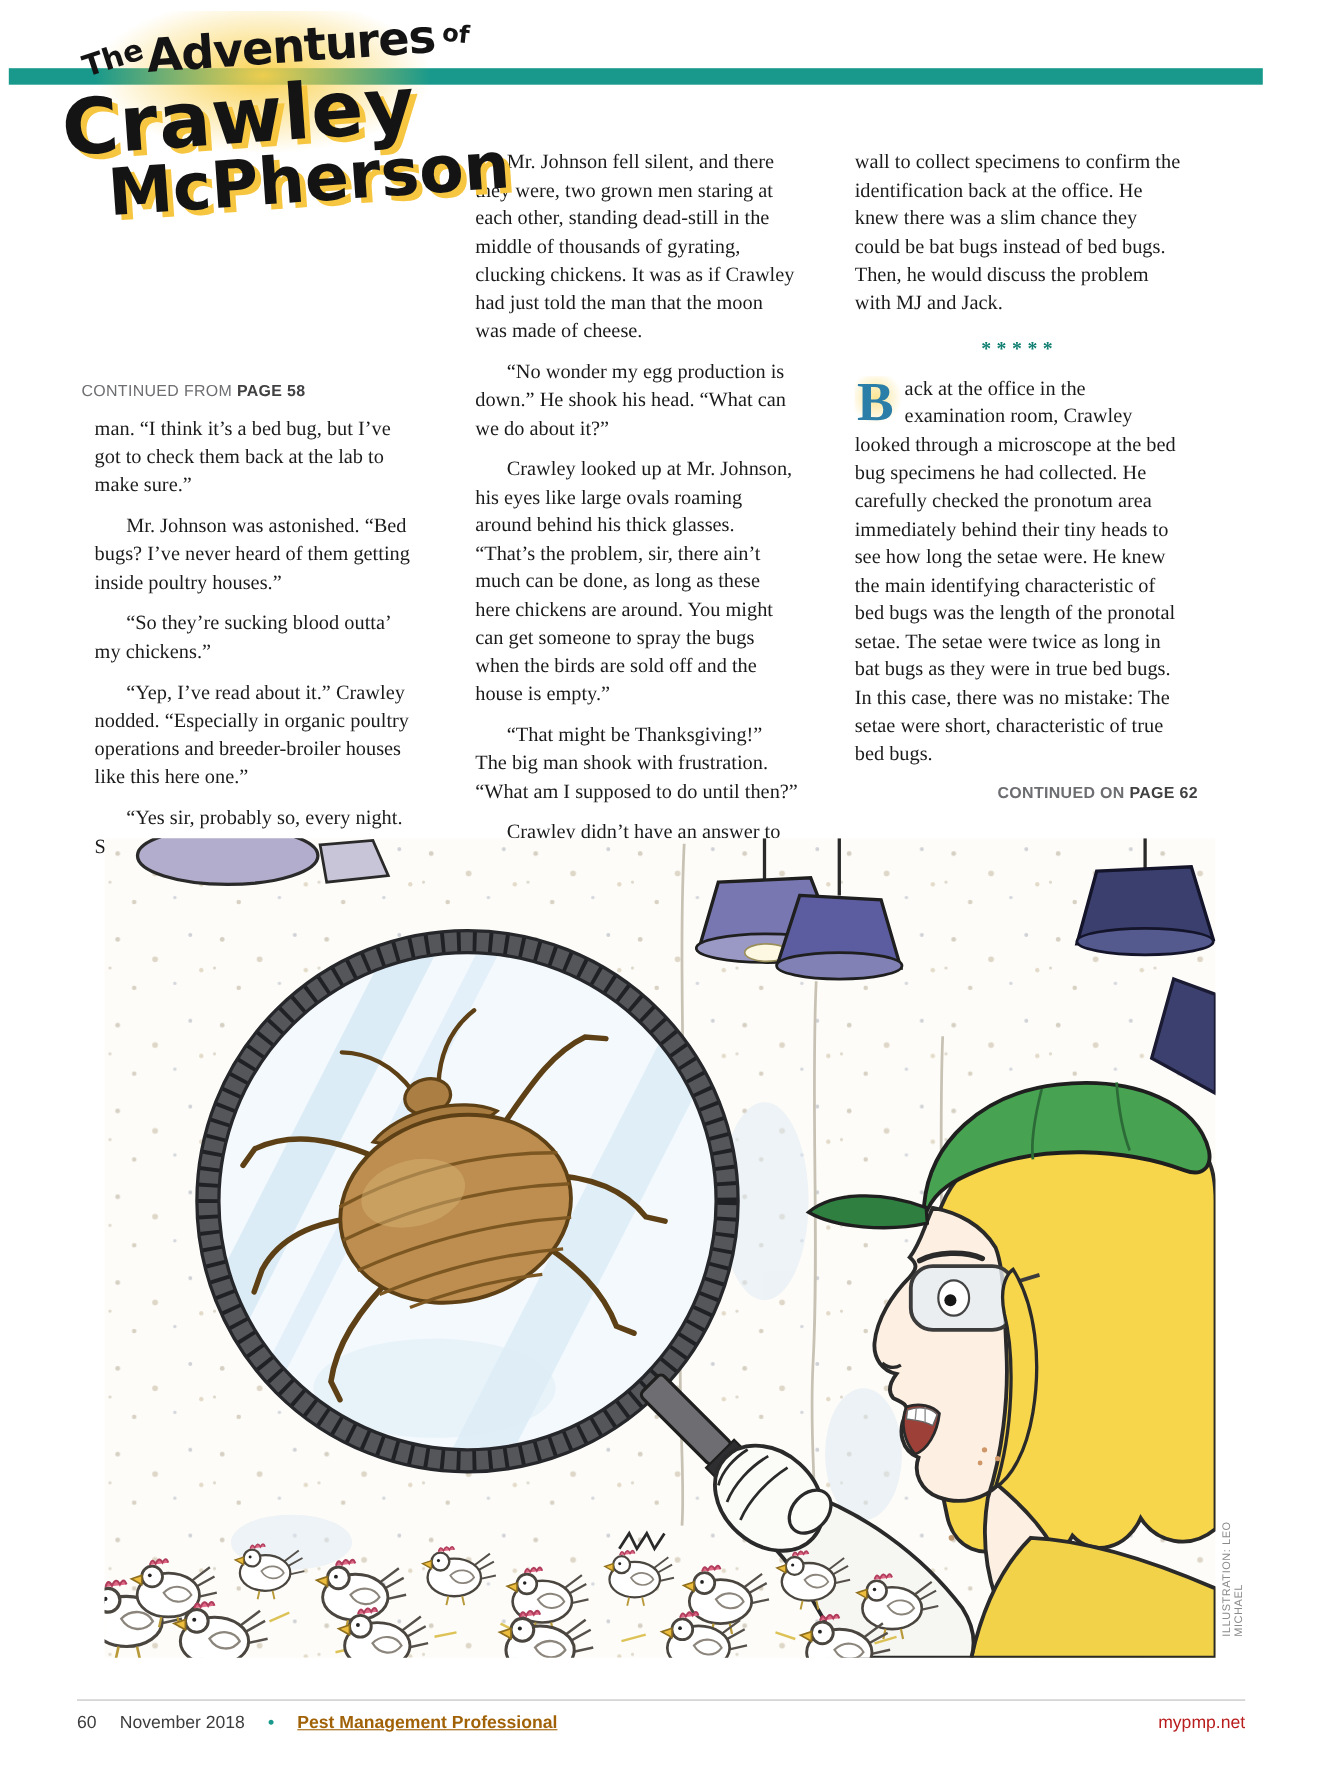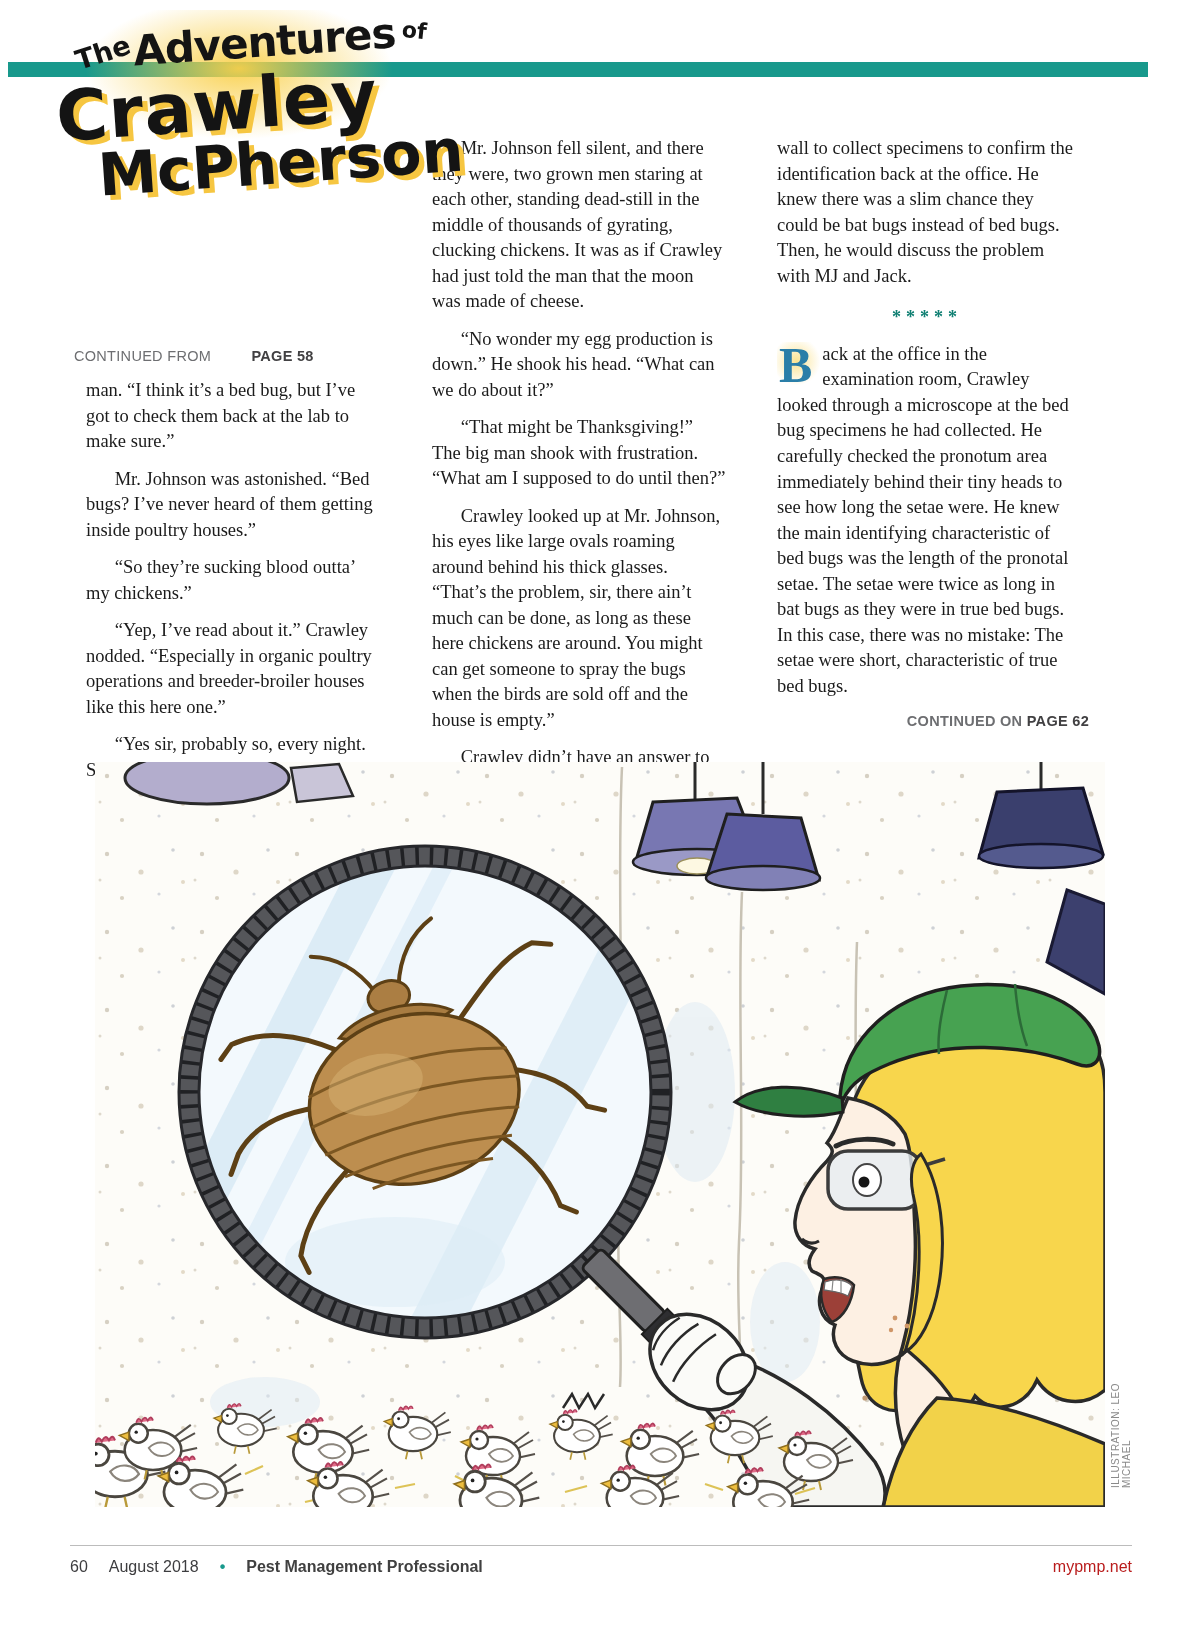--- a/index.html
+++ b/index.html
@@ -23,42 +23,42 @@
 
   
   .col{position:absolute;width:318px;font-size:18.5px;line-height:1.38;color:#1b1b1b;}
   .col p{margin:12px;text-indent:1.55em;}
   .col p.noindent{text-indent:0;}
   .col1{left:74px;top:346px;}
   .col2{left:420px;top:124px;}
   .col3{left:765px;top:124px;width:324px;}
 
   .kicker{font-family:"Liberation Sans",sans-serif;font-size:14.5px;color:#6d6e71;margin-bottom:10px;letter-spacing:.3px;}
-  .kicker b{color:#414042;margin-left:36px;}
+  .kicker b{color:#414042;}
 
   .separator{text-align:center;color:#0f7f72;font-size:18px;font-weight:bold;letter-spacing:5px;margin:16px 0 12px;}
 
   .continued-on{font-family:"Liberation Sans",sans-serif;font-size:14.5px;color:#6d6e71;text-align:right;margin-top:8px;letter-spacing:.3px;font-weight:bold;}
   .continued-on b{color:#414042;}
 
   .dropcap{float:left;font-weight:bold;font-size:50px;line-height:40px;color:#2a7ea8;padding:3px 8px 0 2px;margin-right:2px;
     background:radial-gradient(circle at 45% 45%, rgba(250,226,140,.95) 0%, rgba(250,226,140,0) 72%);}
 
   
   .illo-wrap{position:absolute;left:95px;top:762px;width:1010px;height:745px;}
 
   .credit{position:absolute;left:1110px;top:1348px;height:140px;font-family:"Liberation Sans",sans-serif;
     font-size:10px;color:#8a8a8a;writing-mode:vertical-rl;transform:rotate(180deg);letter-spacing:.5px;}
 
   
   .footer{position:absolute;left:70px;right:68px;top:1545px;font-family:"Liberation Sans",sans-serif;font-size:16px;
     color:#3d3d3f;display:flex;justify-content:space-between;align-items:baseline;border-top:1px solid #bcbcbc;padding-top:12px;}
   .footer-left{display:flex;gap:21px;align-items:baseline;}
   .footer .bullet{color:#18998c;font-weight:bold;}
-  .footer .mag{font-weight:bold;color:#404040;}
+  .footer .mag{font-weight:bold;color:#a16207;text-decoration:underline;}
   .footer .site{color:#b91c1c;}
 </style>
 </head>
 <body>
 
 <div class="page">
 
   <div class="teal-bar"></div>
 
   <div class="logo">
@@ -76,22 +76,22 @@
     <p class="noindent">man. “I think it’s a bed bug, but I’ve got to check them back at the lab to make sure.”</p>
     <p>Mr. Johnson was astonished. “Bed bugs? I’ve never heard of them getting inside poultry houses.”</p>
     <p>“So they’re sucking blood outta’ my chickens.”</p>
     <p>“Yep, I’ve read about it.” Crawley nodded. “Especially in organic poultry operations and breeder-broiler houses like this here one.”</p>
     <p>“Yes sir, probably so, every night. Suckin’ ’em dry.”</p>
   </div>
 
   <div class="col col2">
     <p>Mr. Johnson fell silent, and there they were, two grown men staring at each other, standing dead-still in the middle of thousands of gyrating, clucking chickens. It was as if Crawley had just told the man that the moon was made of cheese.</p>
     <p>“No wonder my egg production is down.” He shook his head. “What can we do about it?”</p>
+    <p>Crawley looked up at Mr. Johnson, his eyes like large ovals roaming around behind his thick glasses. “That’s the problem, sir, there ain’t much can be done, as long as these here chickens are around. You might can get someone to spray the bugs when the birds are sold off and the house is empty.”</p>
     <p>“That might be Thanksgiving!” The big man shook with frustration. “What am I supposed to do until then?”</p>
-    <p>Crawley looked up at Mr. Johnson, his eyes like large ovals roaming around behind his thick glasses. “That’s the problem, sir, there ain’t much can be done, as long as these here chickens are around. You might can get someone to spray the bugs when the birds are sold off and the house is empty.”</p>
     <p>Crawley didn’t have an answer to that, so he headed back toward the</p>
   </div>
 
   <div class="col col3">
     <p class="noindent">wall to collect specimens to confirm the identification back at the office. He knew there was a slim chance they could be bat bugs instead of bed bugs. Then, he would discuss the problem with MJ and Jack.</p>
     <div class="separator">*****</div>
     <p class="noindent"><span class="dropcap">B</span><span>ack at the office in the examination room, Crawley looked through a microscope at the bed bug specimens he had collected. He carefully checked the pronotum area immediately behind their tiny heads to see how long the setae were. He knew the main identifying characteristic of bed bugs was the length of the pronotal setae. The setae were twice as long in bat bugs as they were in true bed bugs. In this case, there was no mistake: The setae were short, characteristic of true bed bugs.</span></p>
     <div class="continued-on"><span>CONTINUED ON </span><b>PAGE 62</b></div>
   </div>
 
@@ -252,20 +252,20 @@
         <use href="#chick" transform="translate(668,740) scale(1.1)"></use>
       </g>
     </svg>
   </div>
 
   <div class="credit">ILLUSTRATION: LEO MICHAEL</div>
 
   <div class="footer">
     <div class="footer-left">
       <span class="pg">60</span>
-      <span class="issue">August 2018</span>
+      <span class="issue">November 2018</span>
       <span class="bullet">•</span>
       <span class="mag">Pest Management Professional</span>
     </div>
     <span class="site">mypmp.net</span>
   </div>
 
 </div>
 
 </body></html>

